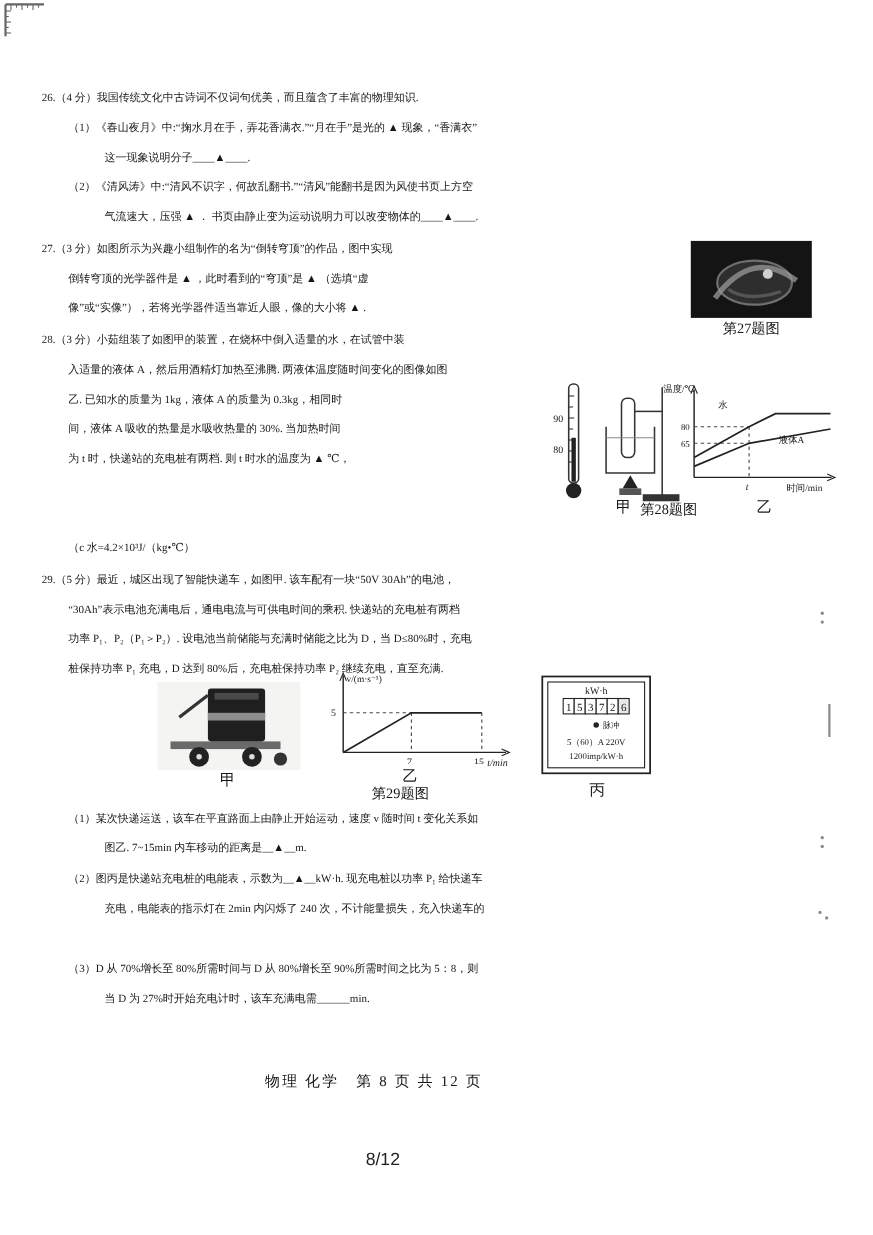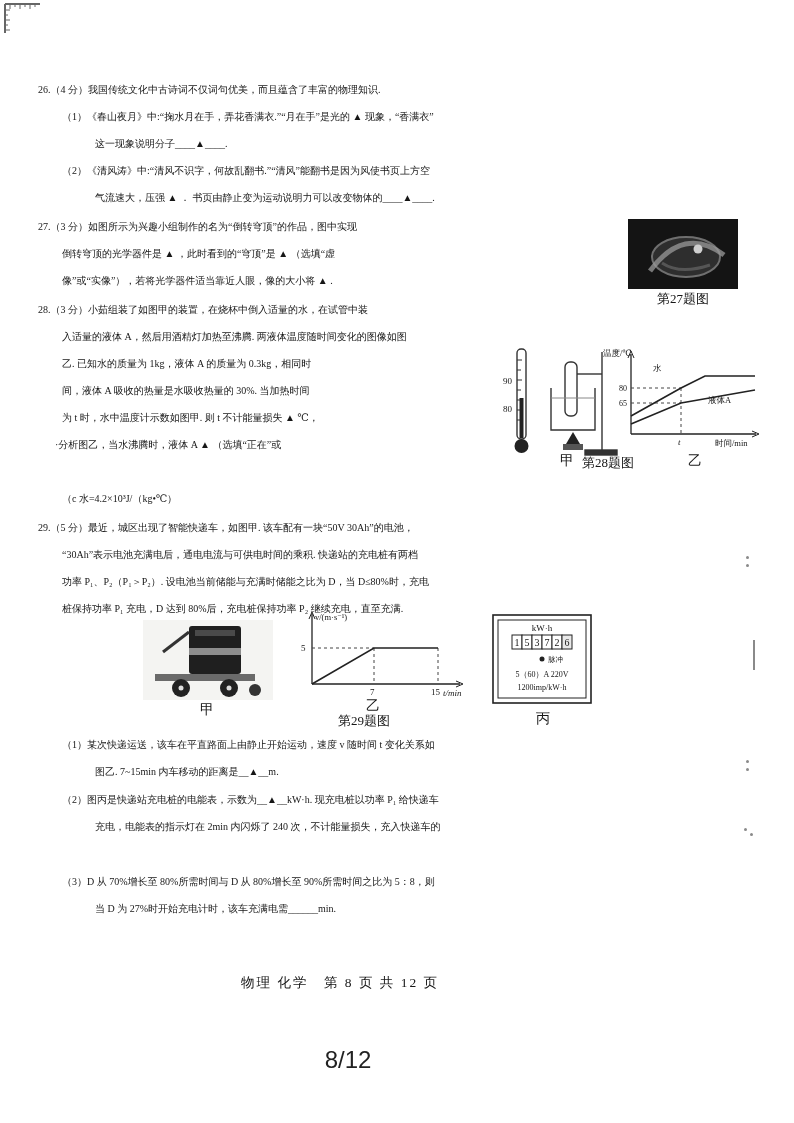--- a/index.html
+++ b/index.html
@@ -6,21 +6,21 @@
   .page {
     position:relative; width:794px; height:1123px; margin:0 auto;
     background:#ffffff; overflow:hidden;
     font-family:"Liberation Serif","DejaVu Serif",serif;
     color:#161616;
   }
   .tl { position:absolute; font-size:10px; white-space:nowrap; line-height:20px; }
   .cap { position:absolute; font-size:13px; white-space:nowrap; }
   .lbl { position:absolute; font-size:14px; white-space:nowrap; }
   .footer { position:absolute; left:0; width:680px; text-align:center; font-size:13.5px; letter-spacing:2px; }
-  .pagenum { position:absolute; left:0; width:696px; text-align:center; font-size:24px;
+  .pagenum { position:absolute; left:0; width:696px; text-align:center; font-size:16px;
              font-family:"Liberation Sans","DejaVu Sans",sans-serif; color:#222; }
   svg { position:absolute; overflow:visible; }
   svg text { font-family:"Liberation Serif","DejaVu Serif",serif; fill:#161616; }
   .dot { position:absolute; width:3px; height:3px; background:#8a8a8a; border-radius:50%; }
   .vline { position:absolute; width:2px; background:#8a8a8a; }
 </style>
 </head>
 <body>
 
 <div class="page">
@@ -59,22 +59,21 @@
     <path d="M 22 52 Q 56 6 96 36" stroke="#9a9a9a" stroke-width="5" fill="none" opacity="0.75"></path>
     <circle cx="70" cy="30" r="4.5" fill="#cfcfcf"></circle>
     <path d="M 34 44 Q 52 56 82 46" stroke="#555" stroke-width="3" fill="none"></path>
   </svg>
   <div class="cap" style="left:628px;top:290px;width:110px;text-align:center">第27题图</div>
 
   <div class="tl" style="left:38px;top:300px">28.（3 分）小茹组装了如图甲的装置，在烧杯中倒入适量的水，在试管中装</div>
   <div class="tl" style="left:62px;top:327px">入适量的液体 A，然后用酒精灯加热至沸腾. 两液体温度随时间变化的图像如图</div>
   <div class="tl" style="left:62px;top:354px">乙. 已知水的质量为 1kg，液体 A 的质量为 0.3kg，相同时</div>
   <div class="tl" style="left:62px;top:381px">间，液体 A 吸收的热量是水吸收热量的 30%. 当加热时间</div>
-  <div class="tl" style="left:62px;top:408px">为 t 时，水中温度计示数如图甲. 则 t 不计能量损失 ▲ ℃，</div>
-  <div class="tl" style="left:55px;top:435px">·分析图乙，当水沸腾时，液体 A ▲ （选填“正在”或</div>
+  <div class="tl" style="left:62px;top:408px">为 t 时，快递站的充电桩有两档. 则 t 时水的温度为 ▲ ℃，</div>
   <div class="tl" style="left:62px;top:489px">（c 水=4.2×10³J/（kg•℃）</div>
 
   <svg style="left:503px;top:346px" width="260" height="112" viewBox="0 0 260 112">
 
     <g>
       <text x="0" y="38" font-size="9">90</text>
       <text x="0" y="66" font-size="9">80</text>
       <rect x="14" y="3" width="9" height="90" rx="4" stroke="#333" fill="#ffffff" stroke-width="1.4"></rect>
       <g stroke="#333" stroke-width="1">
         <line x1="14" y1="14" x2="19" y2="14"></line>

